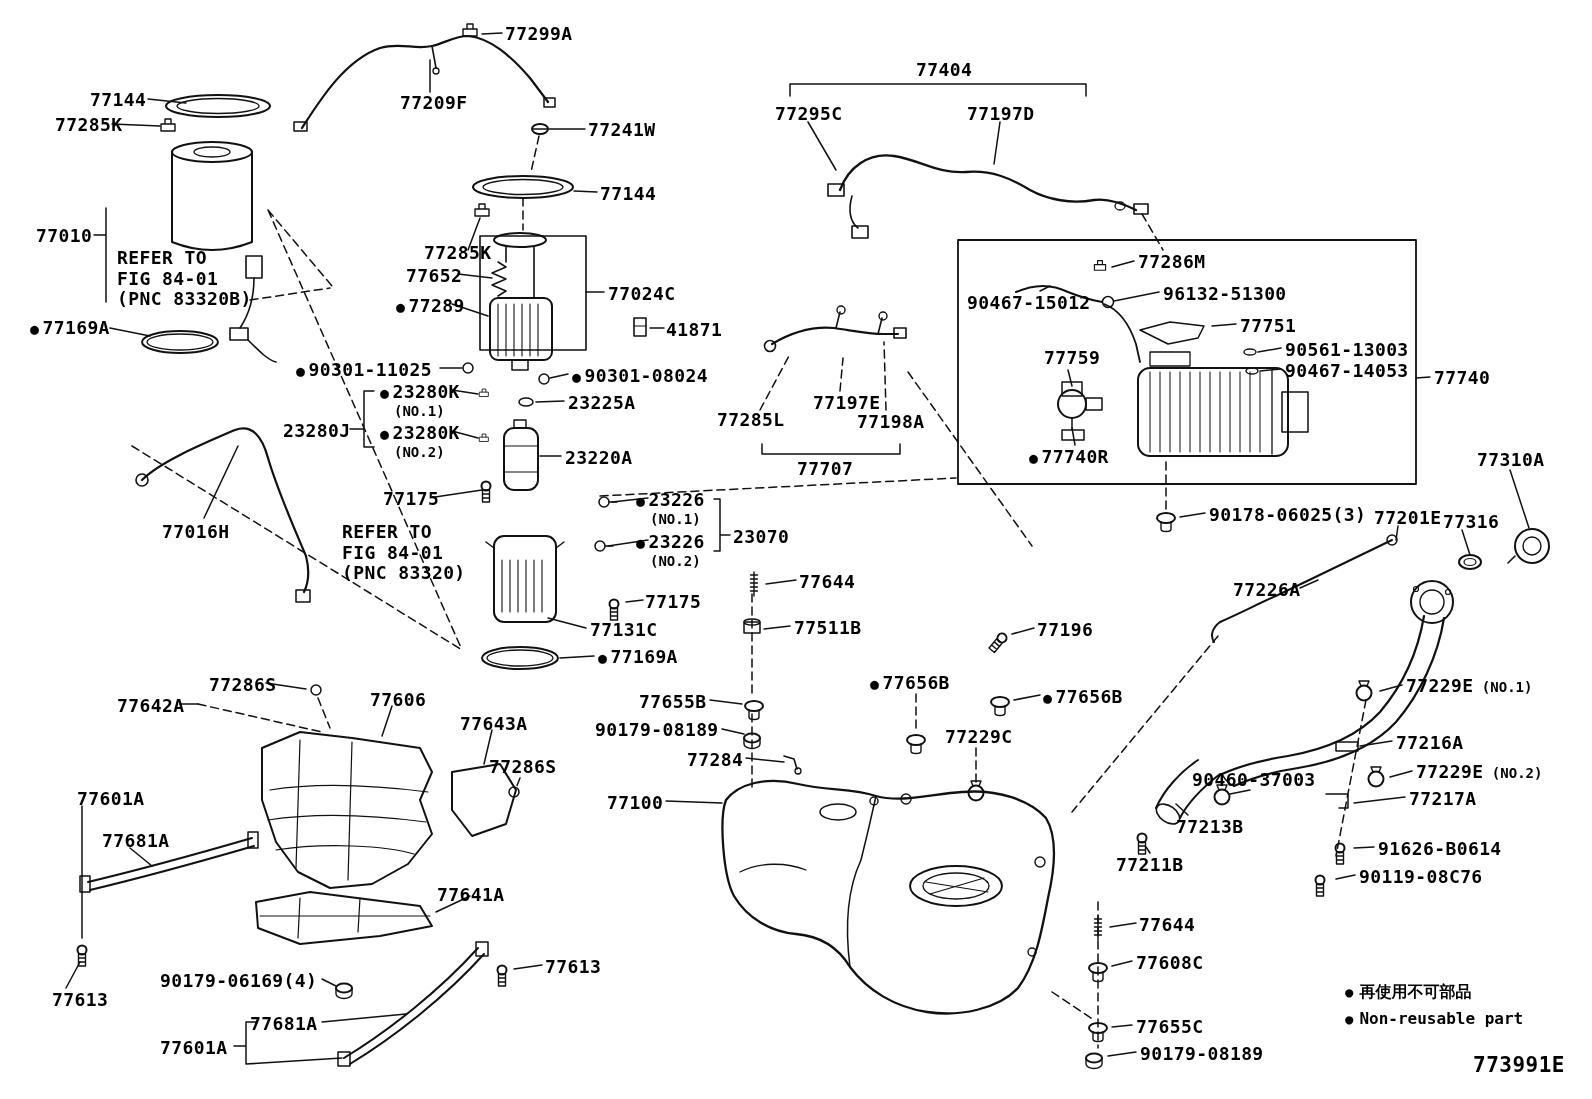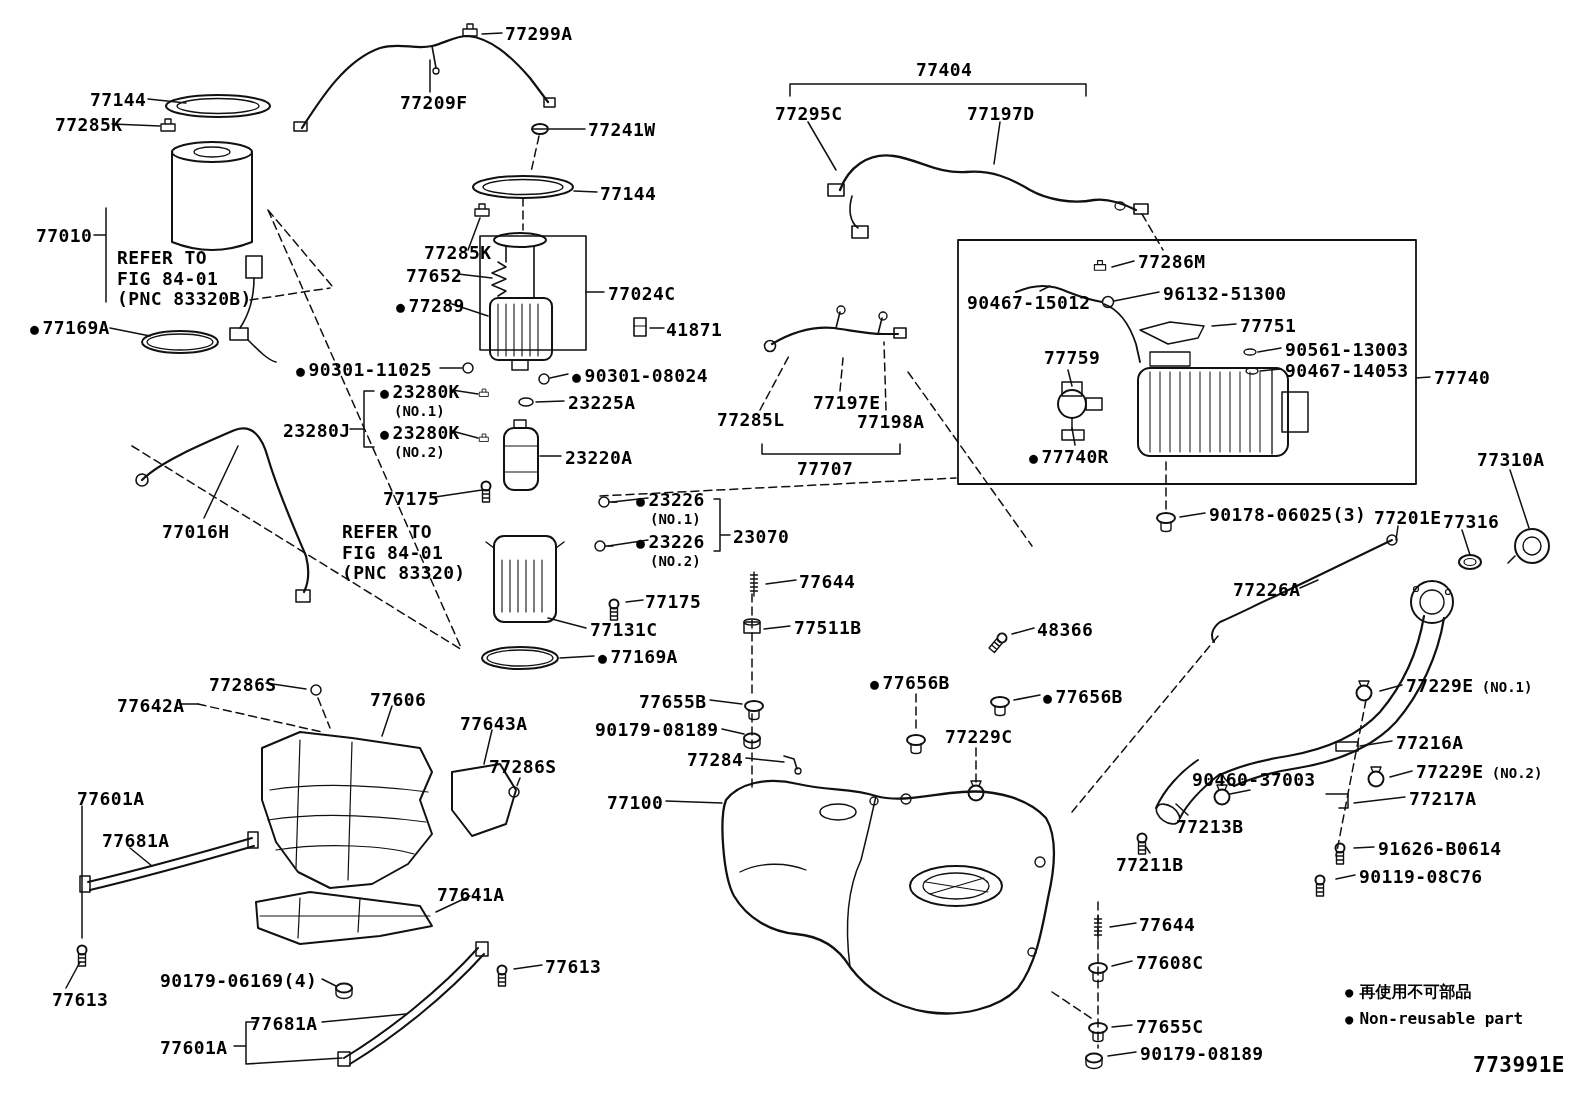--- a/index.html
+++ b/index.html
@@ -356,21 +356,21 @@
       <div class="part-label" style="left: 857px; top: 412px;"><span>77198A</span></div>
       <div class="part-label" style="left: 797px; top: 459px;"><span>77707</span></div>
       <div class="part-label" style="left: 1029px; top: 447px;"><span class="bullet">●</span><span>77740R</span></div>
       <div class="part-label" style="left: 1209px; top: 505px;"><span>90178-06025(3)</span></div>
       <div class="part-label" style="left: 1374px; top: 508px;"><span>77201E</span></div>
       <div class="part-label" style="left: 1477px; top: 450px;"><span>77310A</span></div>
       <div class="part-label" style="left: 1443px; top: 512px;"><span>77316</span></div>
       <div class="part-label" style="left: 1233px; top: 580px;"><span>77226A</span></div>
       <div class="part-label" style="left: 799px; top: 572px;"><span>77644</span></div>
       <div class="part-label" style="left: 794px; top: 618px;"><span>77511B</span></div>
-      <div class="part-label" style="left: 1037px; top: 620px;"><span>48366</span></div>
+      <div class="part-label" style="left: 1037px; top: 620px;"><span>77196</span></div>
       <div class="part-label" style="left: 870px; top: 673px;"><span class="bullet">●</span><span>77656B</span></div>
       <div class="part-label" style="left: 1043px; top: 687px;"><span class="bullet">●</span><span>77656B</span></div>
       <div class="part-label" style="left: 639px; top: 692px;"><span>77655B</span></div>
       <div class="part-label" style="left: 595px; top: 720px;"><span>90179-08189</span></div>
       <div class="part-label" style="left: 945px; top: 727px;"><span>77229C</span></div>
       <div class="part-label" style="left: 687px; top: 750px;"><span>77284</span></div>
       <div class="part-label" style="left: 607px; top: 793px;"><span>77100</span></div>
       <div class="part-label" style="left: 1406px; top: 676px;"><span>77229E</span><span class="suffix"> (NO.1)</span></div>
       <div class="part-label" style="left: 1396px; top: 733px;"><span>77216A</span></div>
       <div class="part-label" style="left: 1192px; top: 770px;"><span>90460-37003</span></div>

